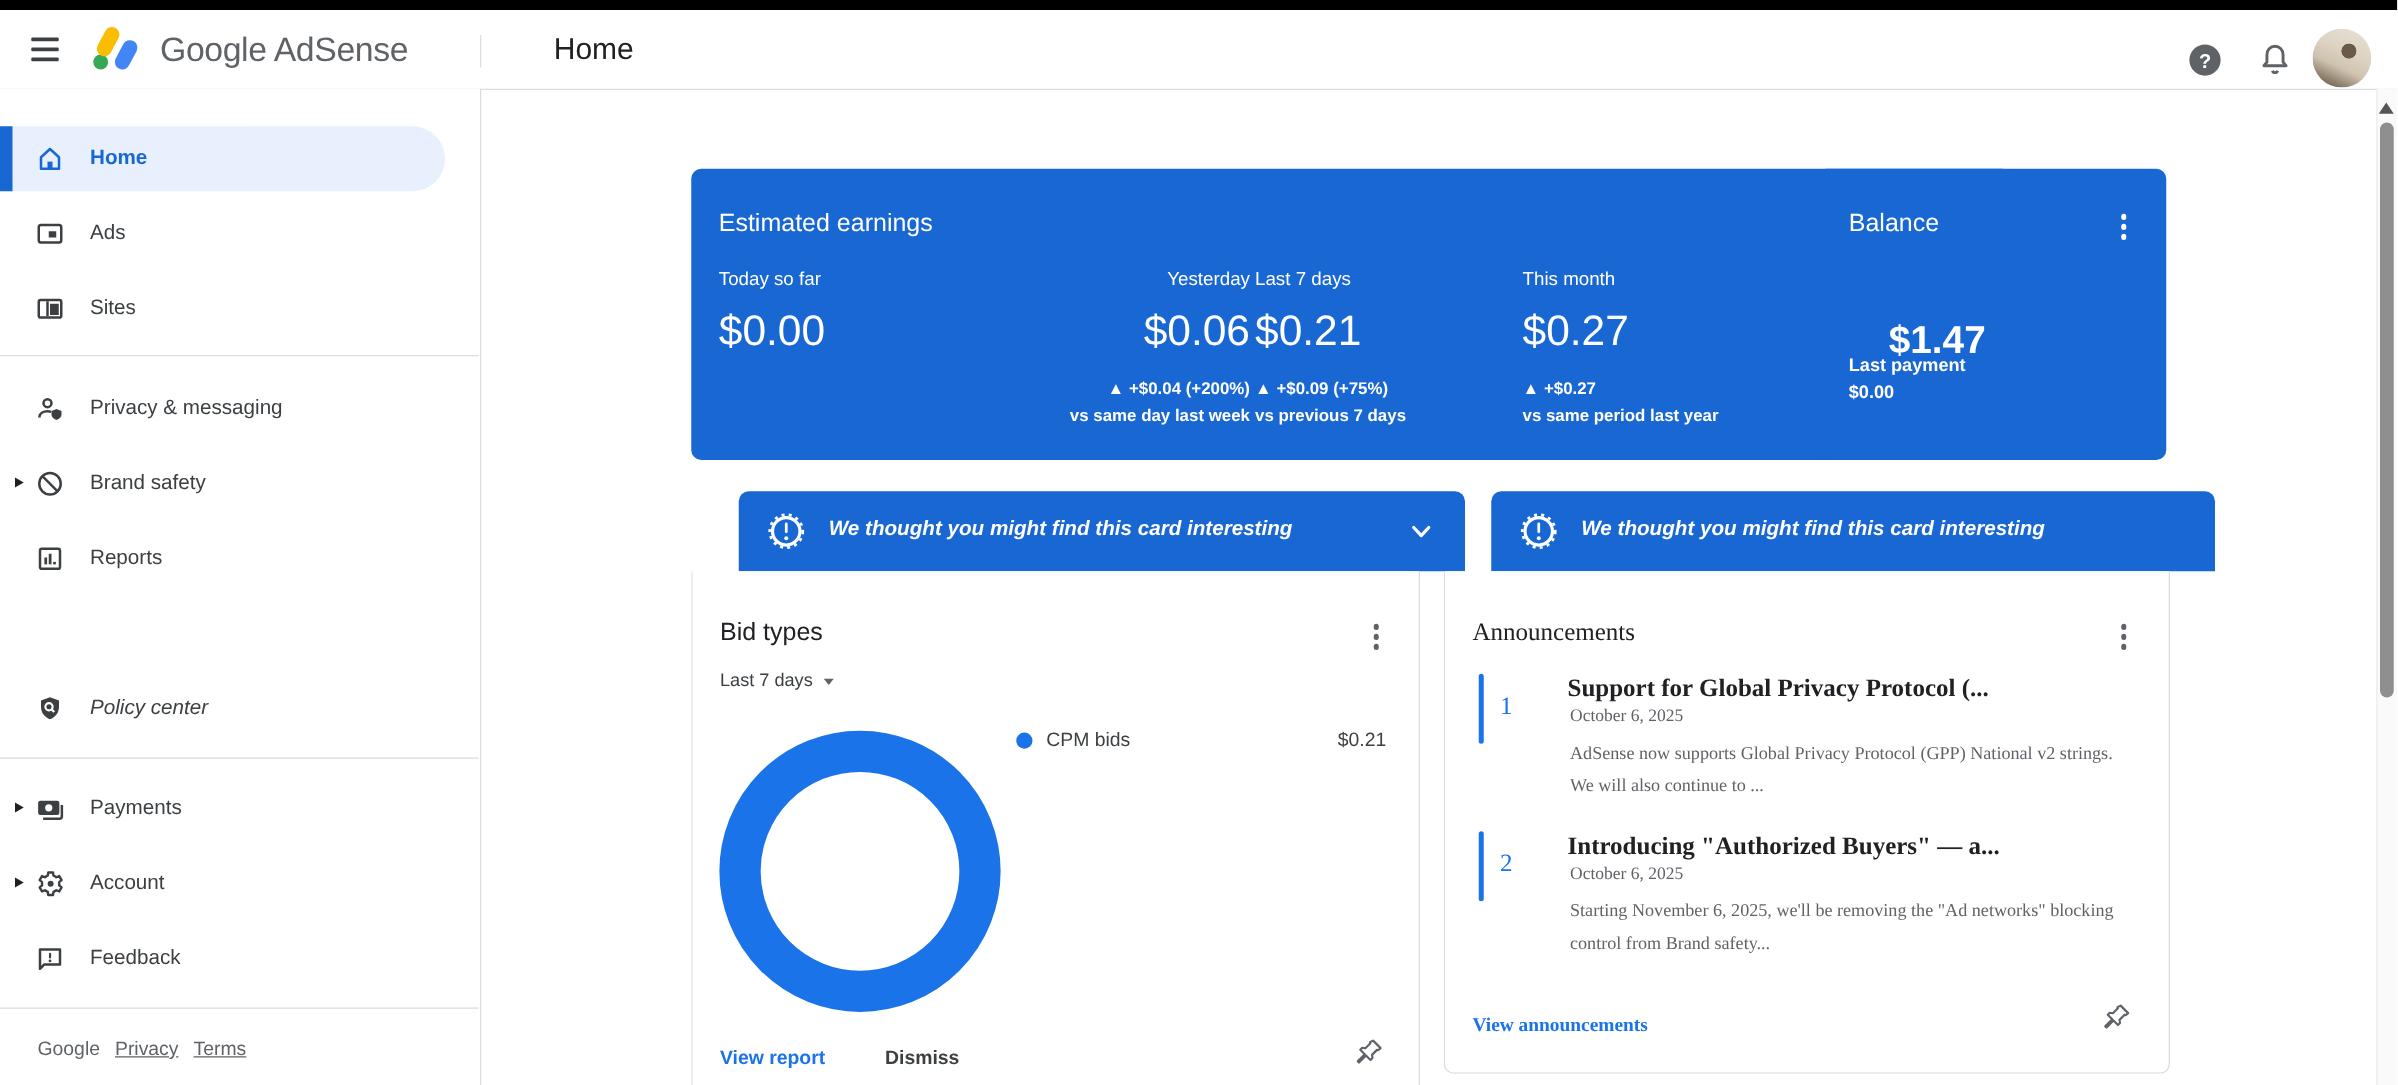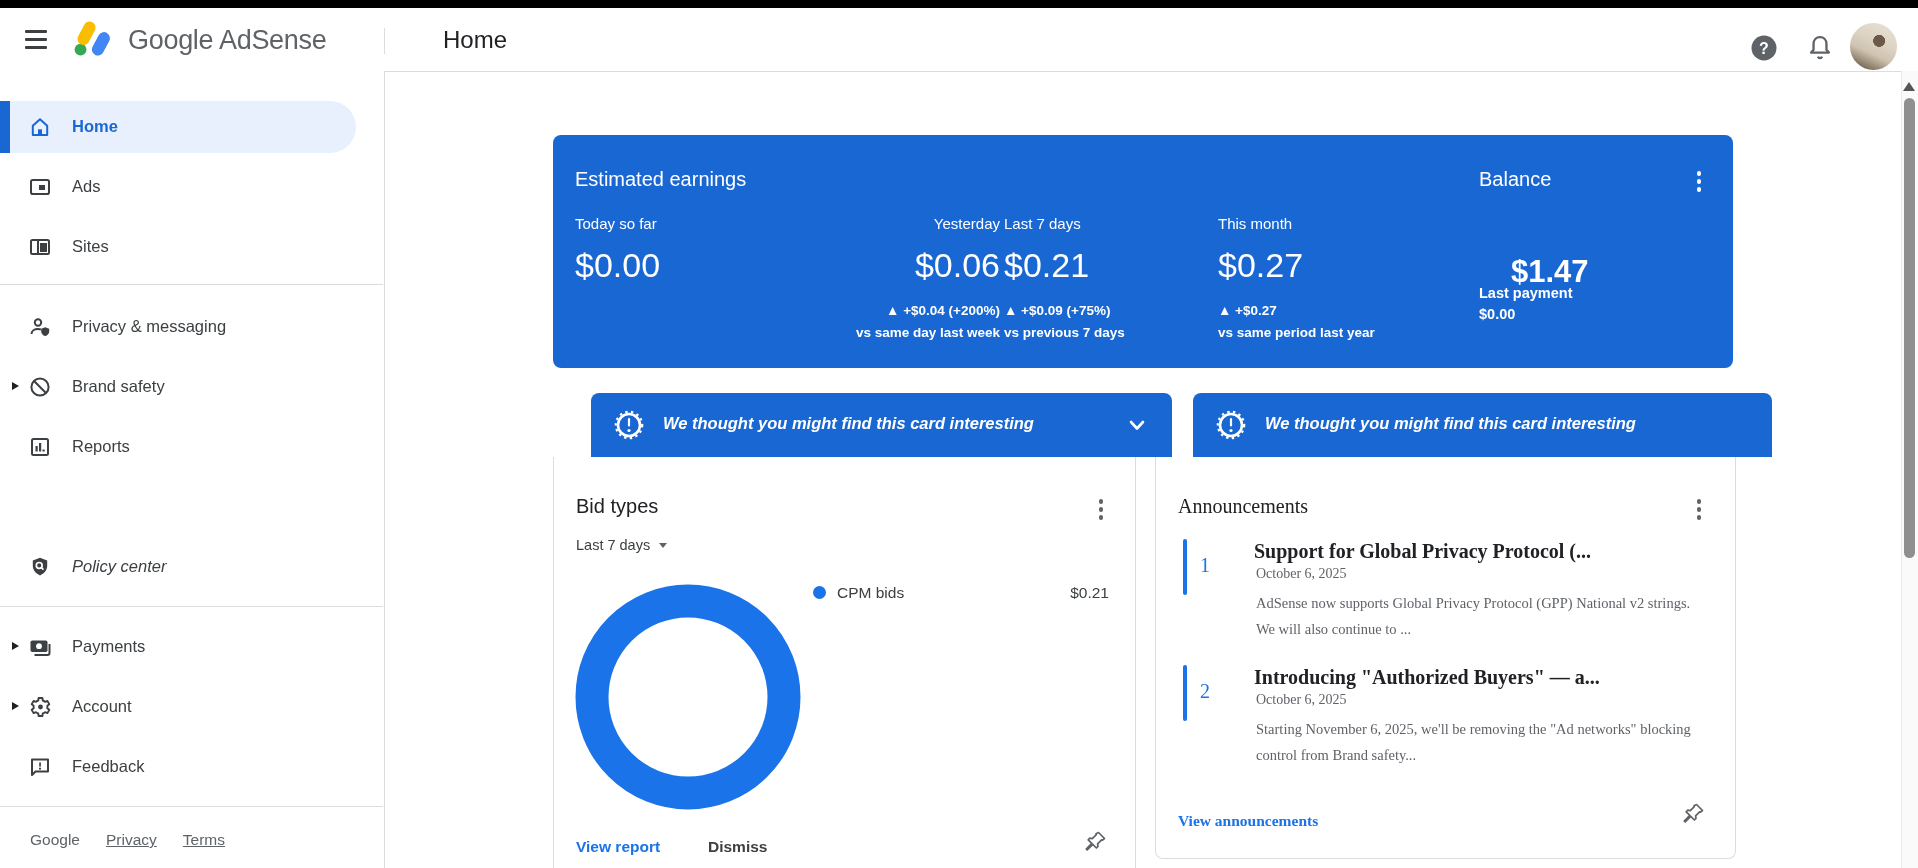--- a/index.html
+++ b/index.html
@@ -27,21 +27,21 @@
   #sidebar{left:0;top:71px;width:384px;height:797px;background:#fff;border-right:1px solid #dadce0;}
   .nav-item{position:absolute;left:0;width:383px;height:60px;cursor:pointer;}
   .nav-item .pill{position:absolute;left:0;top:4px;width:356px;height:52px;background:#e8f0fe;border-radius:0 26px 26px 0;}
   .nav-item .accent{position:absolute;left:0;top:4px;width:10px;height:52px;background:#1967d2;}
   .nav-icon{position:absolute;left:28px;top:18px;width:24px;height:24px;}
   .nav-label{position:absolute;left:72px;top:20px;font-size:16.5px;color:#3c4043;}
   .nav-item.selected .nav-label{color:#1967d2;font-weight:bold;}
   .expand-arrow{position:absolute;left:12px;top:25px;width:0;height:0;
     border-left:7px solid #202124;border-top:4.5px solid transparent;border-bottom:4.5px solid transparent;}
   .side-divider{position:absolute;left:0;width:383px;height:1px;background:#dadce0;}
-  #side-footer{position:absolute;left:30px;top:760px;display:flex;gap:26px;align-items:center;font-size:15.5px;color:#5f6368;}
+  #side-footer{position:absolute;left:30px;top:760px;display:flex;gap:12px;align-items:center;font-size:15.5px;color:#5f6368;}
   #side-footer .lnk{text-decoration:underline;cursor:pointer;}
 
   
   .blue-card{background:#1967d2;border-radius:8px;color:#fff;}
   #earnings-card{left:553px;top:135px;width:1057px;height:233px;}
   #balance-card{left:1453px;top:135px;width:280px;height:233px;}
   .card-title-blue{position:absolute;left:22px;top:33px;font-size:20px;}
   .kebab{position:absolute;cursor:pointer;display:flex;flex-direction:column;gap:3.5px;align-items:center;padding:4px;}
   .kebab i{width:4.5px;height:4.5px;border-radius:50%;background:#fff;}
   .kebab.gray i{background:#5f6368;}

